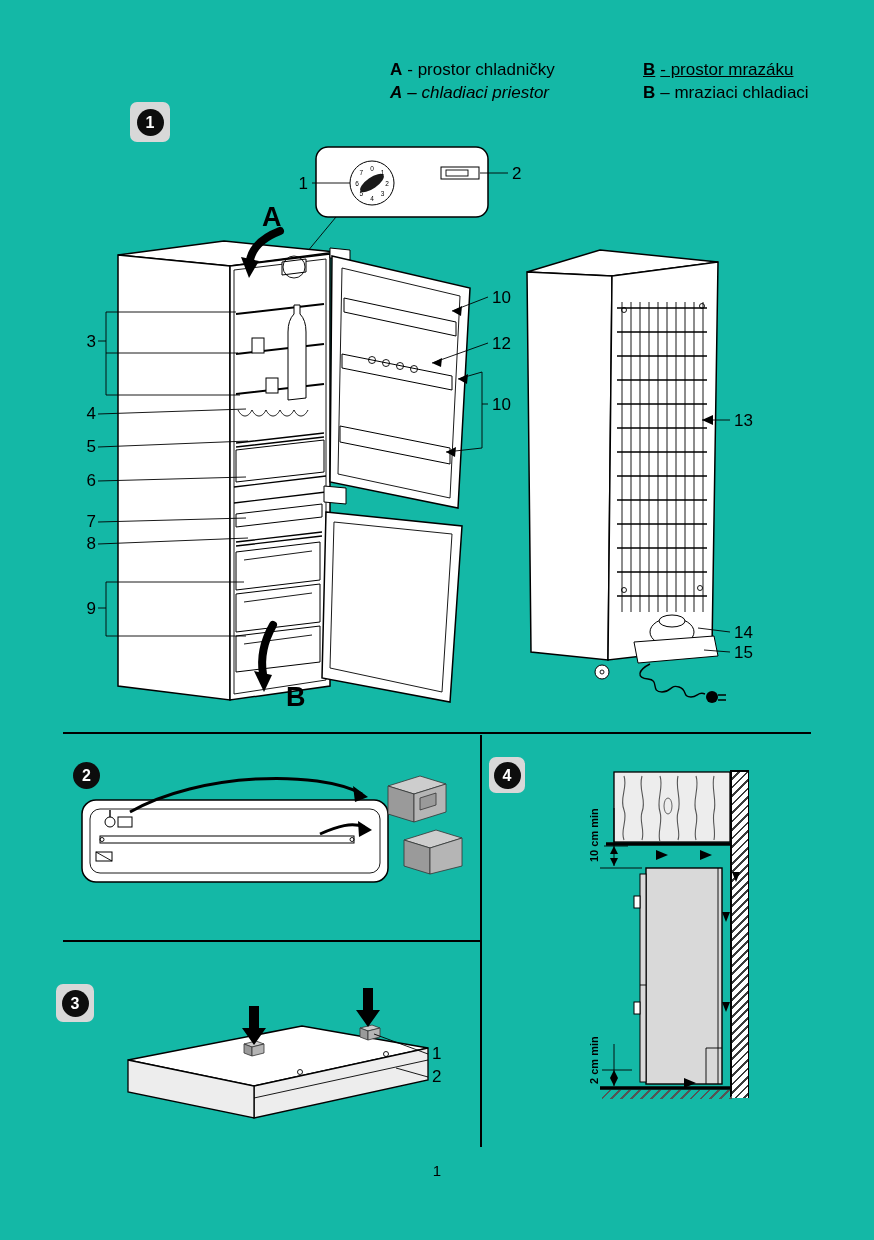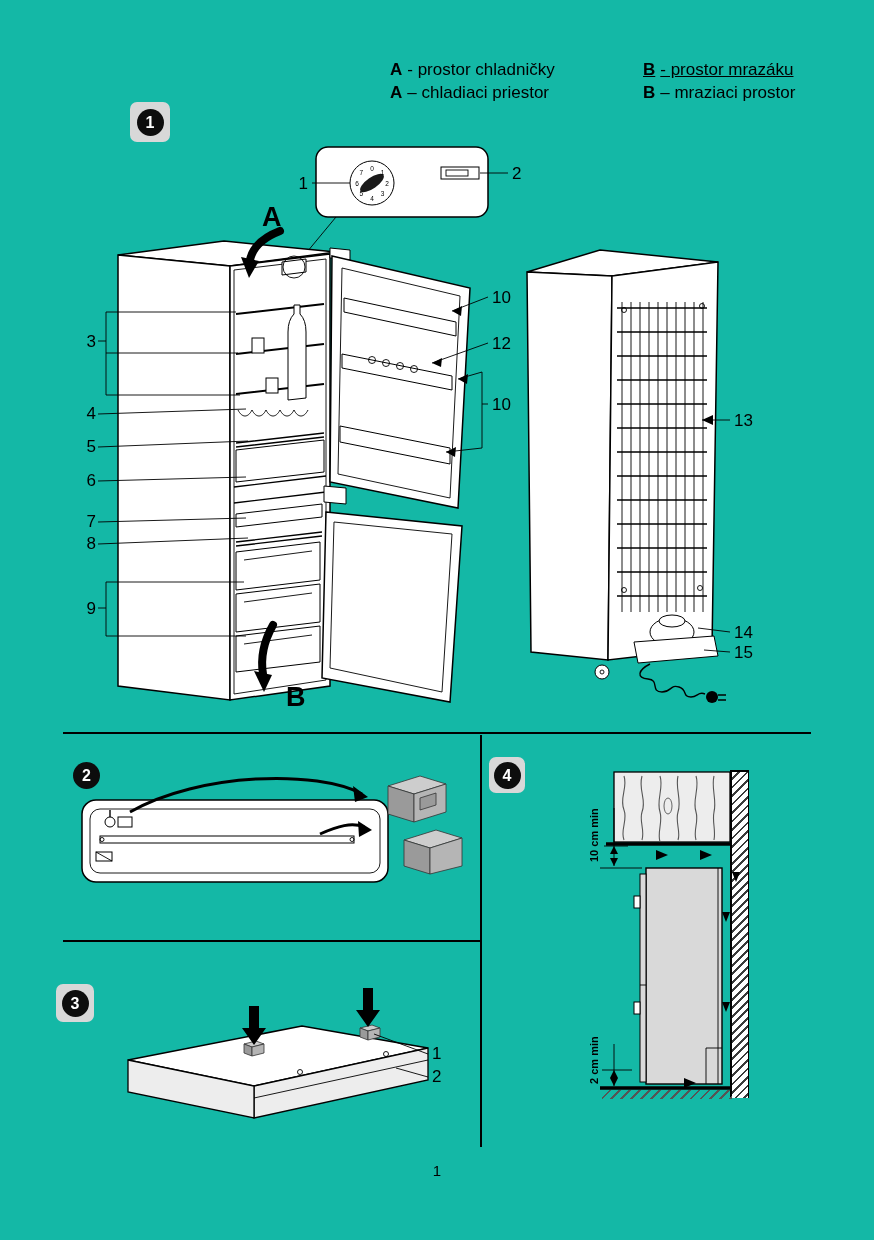--- a/index.html
+++ b/index.html
@@ -58,25 +58,25 @@
 <body>
 
 <div class="page">
 
   <div class="legend-item" style="left:390px; top:60px;">
     <b>A</b><span>- prostor chladničky</span>
   </div>
   <div class="legend-item" style="left:643px; top:60px;text-decoration:underline;">
     <b>B</b><span>- prostor mrazáku</span>
   </div>
-  <div class="legend-item" style="left:390px; top:83px;">
+  <div class="legend-item" style="left:390px; top:83px;font-style:italic;">
     <b>A</b><span>– chladiaci priestor</span>
   </div>
   <div class="legend-item" style="left:643px; top:83px;">
-    <b>B</b><span>– mraziaci prostor</span>
+    <b>B</b><span>– mraziaci chladiaci</span>
   </div>
 
   <div class="fig-badge" style="left:130px; top:102px; width:40px; height:40px;">
     <div class="disc">1</div>
   </div>
   <div class="disc disc-alone" style="left:73px; top:762px;">2</div>
   <div class="fig-badge" style="left:56px; top:984px; width:38px; height:38px;">
     <div class="disc">3</div>
   </div>
   <div class="fig-badge" style="left:489px; top:757px; width:36px; height:36px;">

